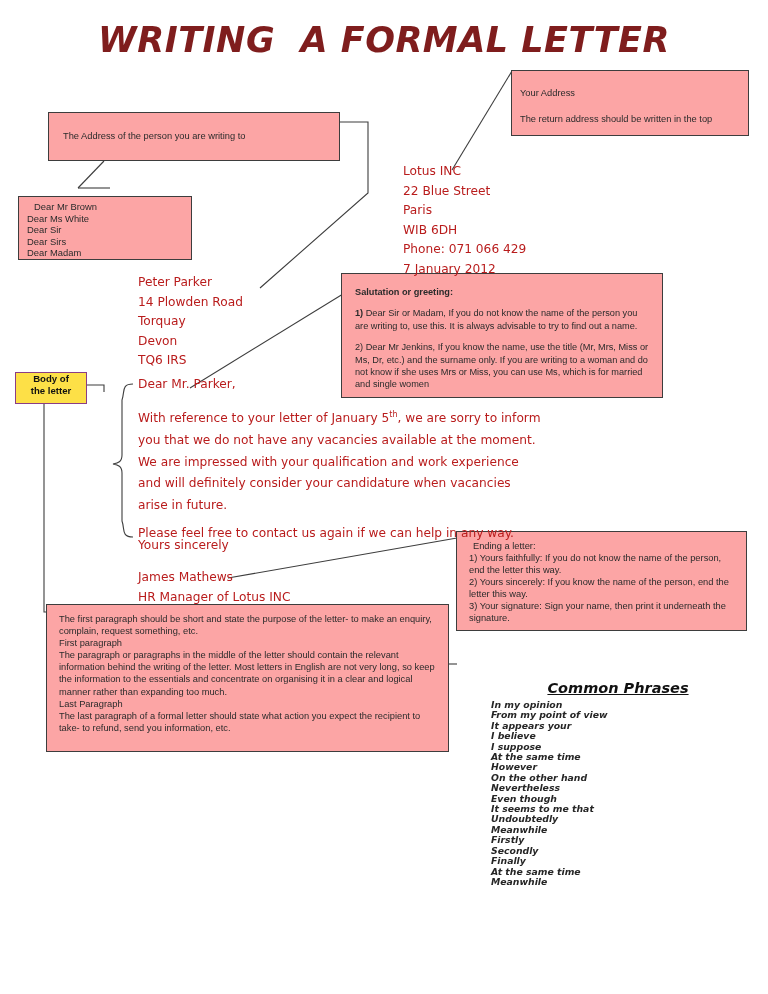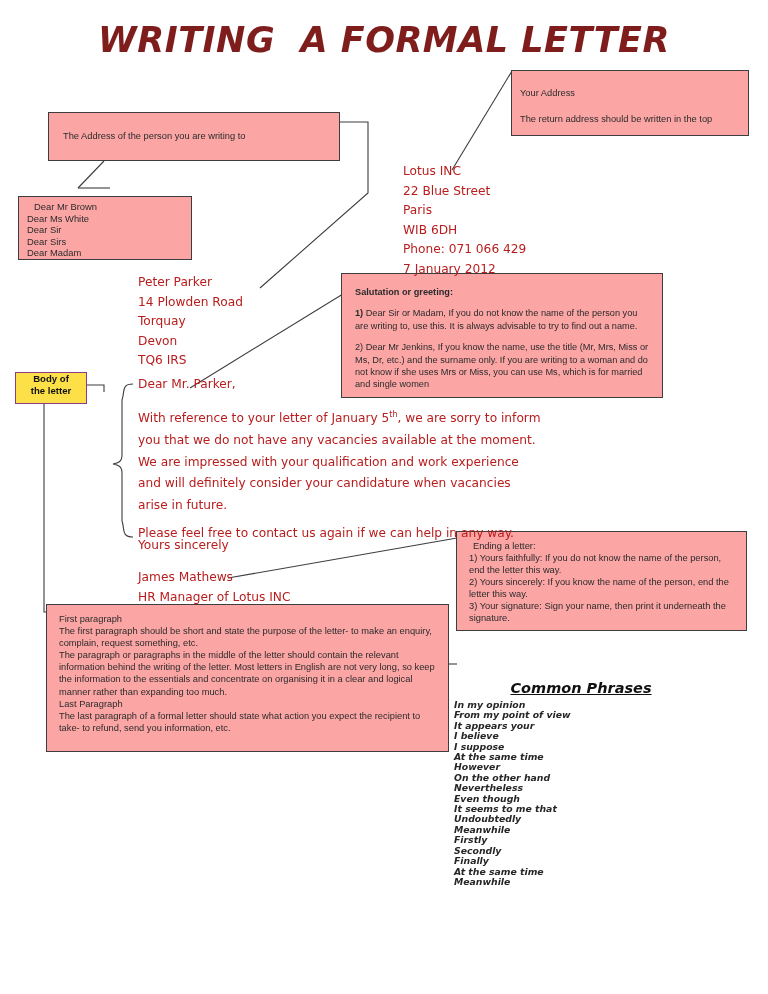--- a/index.html
+++ b/index.html
@@ -168,21 +168,21 @@
     font-weight: bold;
     line-height: 12px;
     color: #111111;
     text-align: center;
     white-space: pre;
   }
 
   
   #common-phrases {
     position: absolute;
-    left: 436px; top: 680px;
+    left: 473px; top: 680px;
     width: 290px;
   }
   #common-phrases .cp-title {
     text-align: center;
     font-family: "DejaVu Sans", sans-serif;
     font-size: 14.5px;
     font-weight: bold;
     font-style: italic;
     text-decoration: underline;
     color: #111111;
@@ -270,22 +270,22 @@
     <div class="bd">
       <div class="hdr">Ending a letter:</div>
       <div>1) Yours faithfully: If you do not know the name of the person, end the letter this way.</div>
       <div>2) Yours sincerely: If you know the name of the person, end the letter this way.</div>
       <div>3) Your signature: Sign your name, then print it underneath the signature.</div>
     </div>
   </div>
 
   <div class="abox" id="box-paragraphs">
     <div class="bd">
+      <div>The first paragraph should be short and state the purpose of the letter- to make an enquiry, complain, request something, etc.</div>
       <div>First paragraph</div>
-      <div>The first paragraph should be short and state the purpose of the letter- to make an enquiry, complain, request something, etc.</div>
       <div>The paragraph or paragraphs in the middle of the letter should contain the relevant information behind the writing of the letter. Most letters in English are not very long, so keep the information to the essentials and concentrate on organising it in a clear and logical manner rather than expanding too much.</div>
       <div>Last Paragraph</div>
       <div>The last paragraph of a formal letter should state what action you expect the recipient to take- to refund, send you information, etc.</div>
     </div>
   </div>
 
   <div id="label-body">Body of
 the letter</div>
 
   <div class="letter-txt" id="sender-block">Lotus INC

